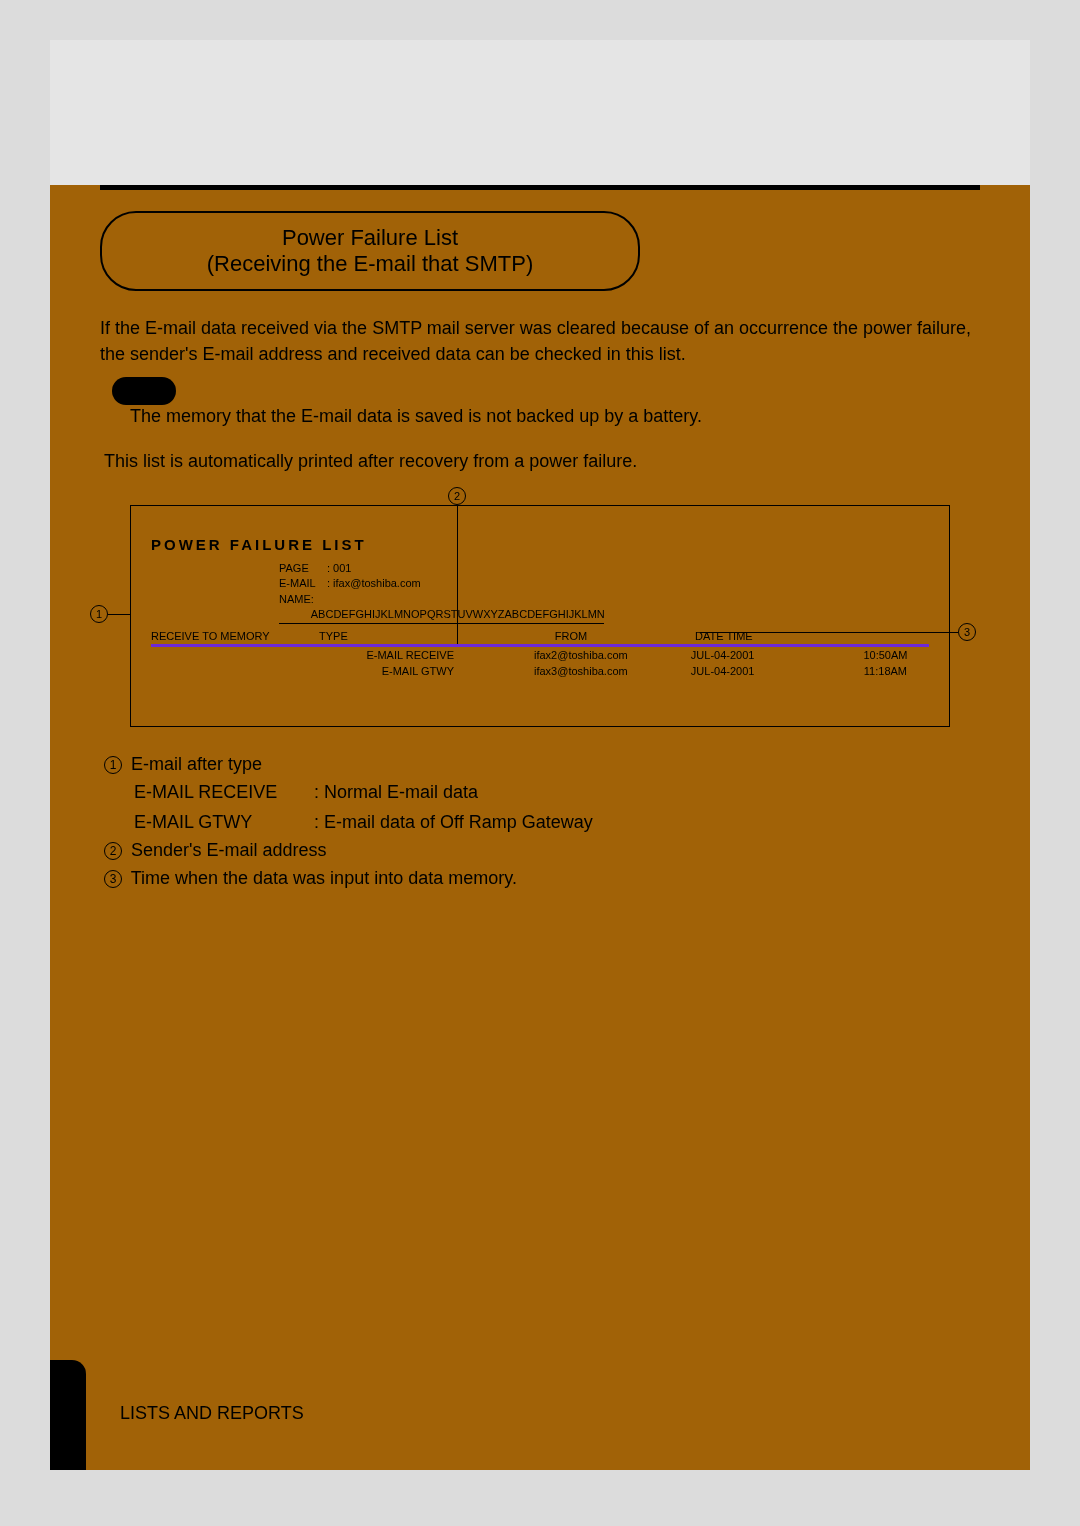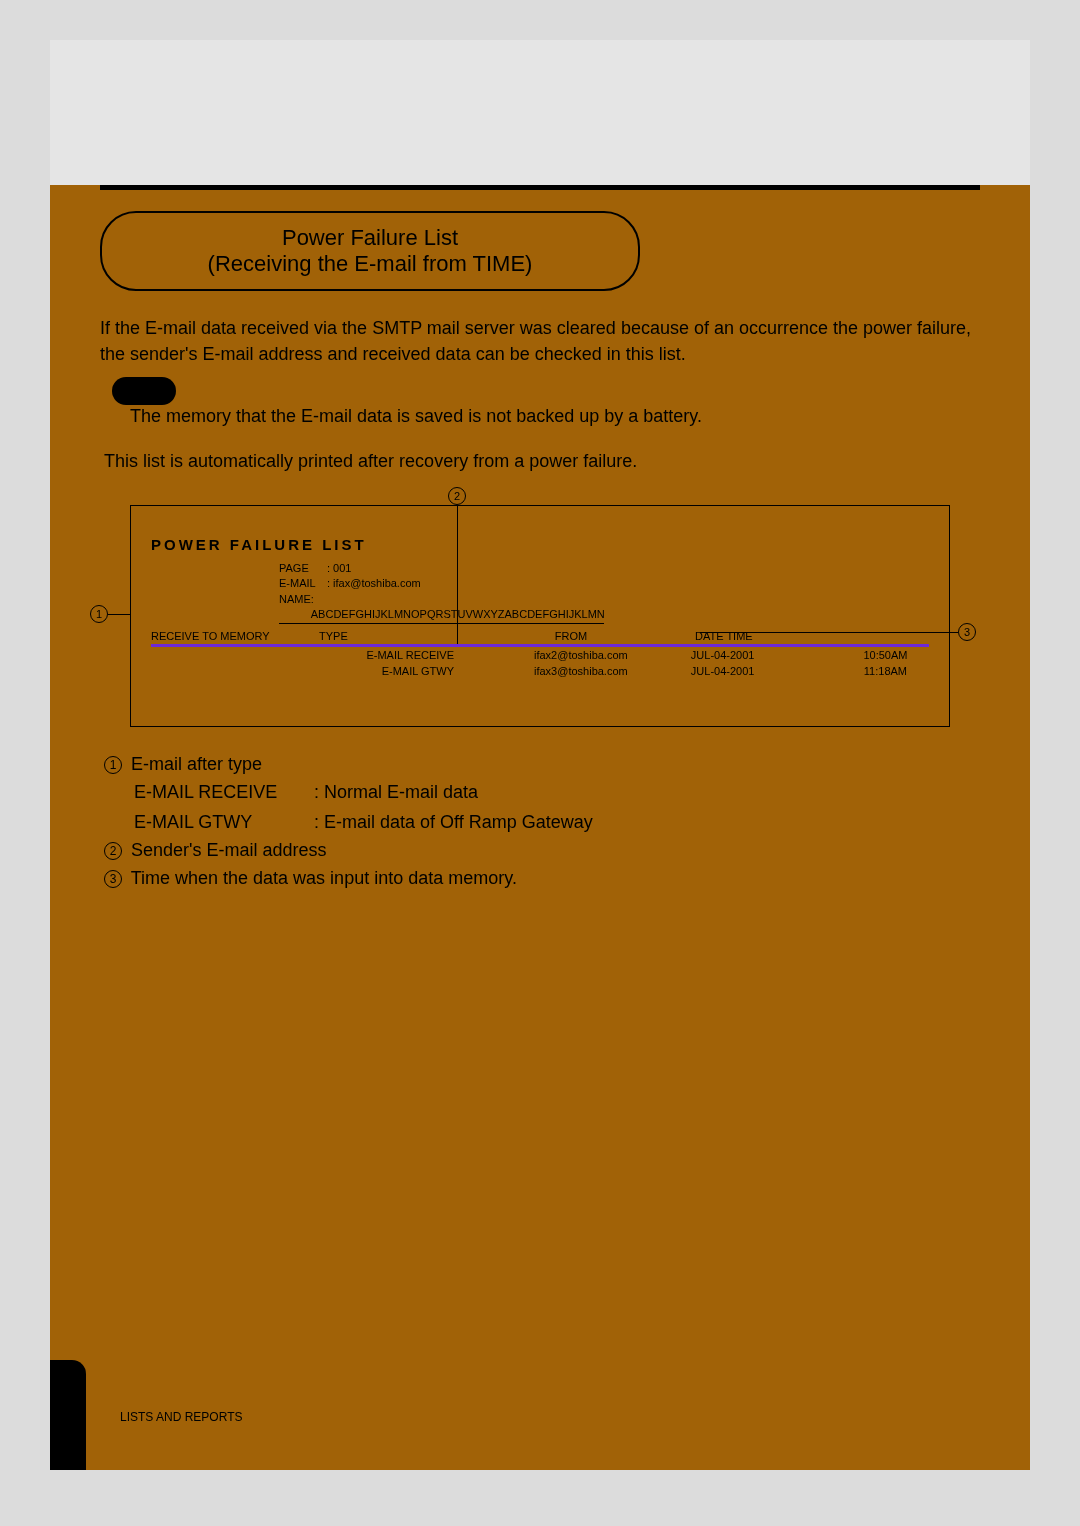--- a/index.html
+++ b/index.html
@@ -166,35 +166,35 @@
     left: 0;
     width: 36px;
     height: 110px;
     background: #000;
     border-top-right-radius: 14px;
   }
   .footer-text {
     position: absolute;
     bottom: 46px;
     left: 70px;
-    font-size: 12px;
+    font-size: 18px;
   }
 </style>
 </head>
 <body>
 
 <div class="page">
   <div class="header-gray"></div>
 
   <div class="content">
     <div class="thick-rule"></div>
 
     <div class="title-bubble">
       <div>Power Failure List</div>
-      <div>(Receiving the E-mail from TIME)</div>
+      <div>(Receiving the E-mail that SMTP)</div>
     </div>
 
     <div class="intro">If the E-mail data received via the SMTP mail server was cleared because of an occurrence the power failure, the sender's E-mail address and received data can be checked in this list.</div>
 
     <div class="note-badge"></div>
     <div class="note-text">The memory that the E-mail data is saved is not backed up by a battery.</div>
 
     <div class="auto-text">This list is automatically printed after recovery from a power failure.</div>
 
     <div class="callout callout-2">2</div>

